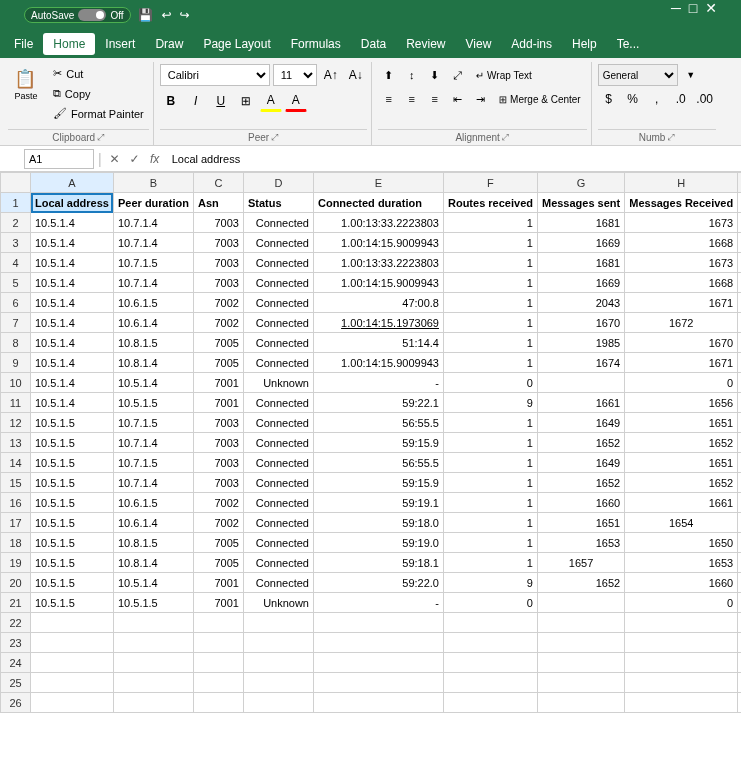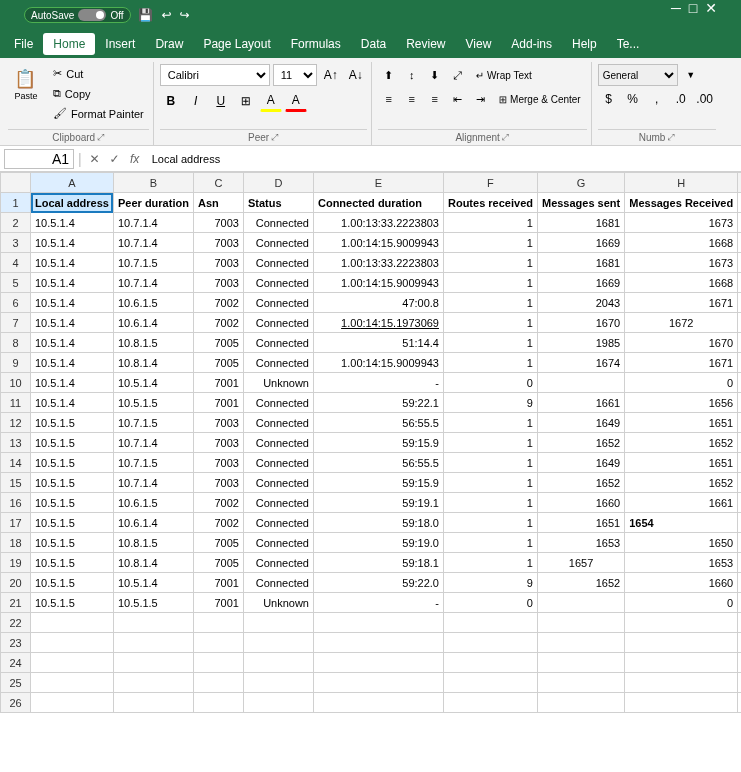--- a/index.html
+++ b/index.html
@@ -198,22 +198,23 @@
       border-bottom: 1px solid #d0d0d0;
       padding: 0 4px;
       gap: 4px;
       background: white;
     }
     .name-box {
       width: 70px;
       height: 20px;
       border: 1px solid #c0c0c0;
       padding: 0 4px;
-      font-size: 14px;
-      text-align: right;
+      font-size: 11px;
+      text-align: left;
+      margin-left: 20px;
     }
     .formula-sep { color: #c0c0c0; font-size: 14px; }
     .formula-controls { display: flex; align-items: center; gap: 2px; }
     .formula-ctrl-btn {
       width: 18px;
       height: 18px;
       border: none;
       background: transparent;
       cursor: pointer;
       display: flex;
@@ -681,21 +682,21 @@
         </tr>
         <tr>
           <td class="row-header">17</td>
           <td class="cell">10.5.1.5</td>
           <td class="cell">10.6.1.4</td>
           <td class="cell" style="text-align: right;">7002</td>
           <td class="cell" style="text-align: right;">Connected</td>
           <td class="cell" style="text-align: right;">59:18.0</td>
           <td class="cell" style="text-align: right;">1</td>
           <td class="cell" style="text-align: right;">1651</td>
-          <td class="cell" style="text-align: left; font-weight: bold;">1654</td>
+          <td class="cell" style="text-align: center;">1654</td>
           <td class="cell" style="text-align: right;"></td>
         </tr>
         <tr>
           <td class="row-header">18</td>
           <td class="cell">10.5.1.5</td>
           <td class="cell">10.8.1.5</td>
           <td class="cell" style="text-align: right;">7005</td>
           <td class="cell" style="text-align: right;">Connected</td>
           <td class="cell" style="text-align: right;">59:19.0</td>
           <td class="cell" style="text-align: right;">1</td>

